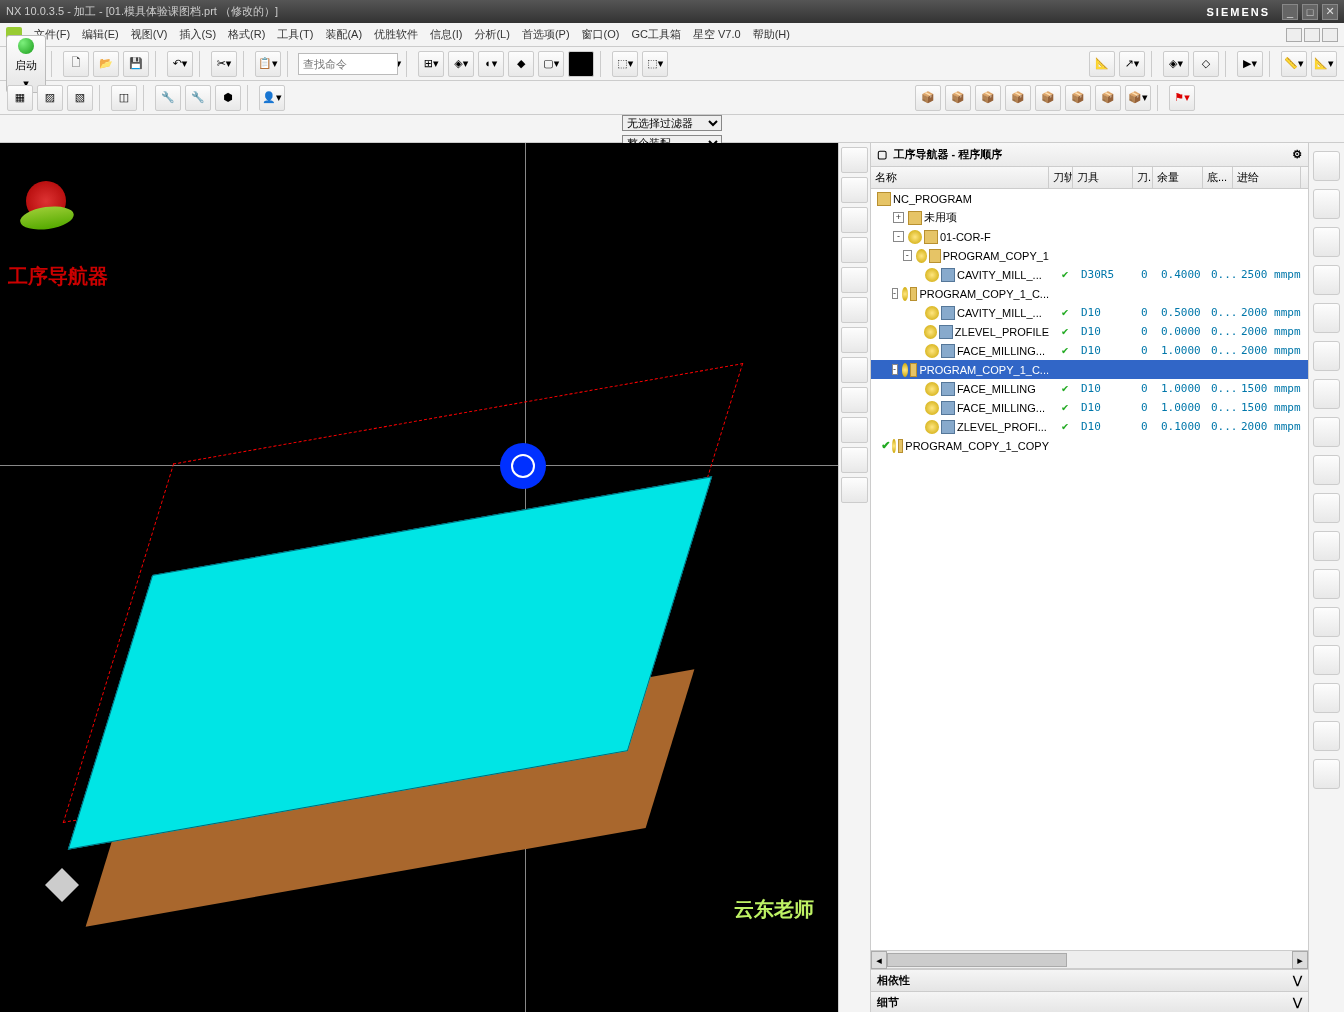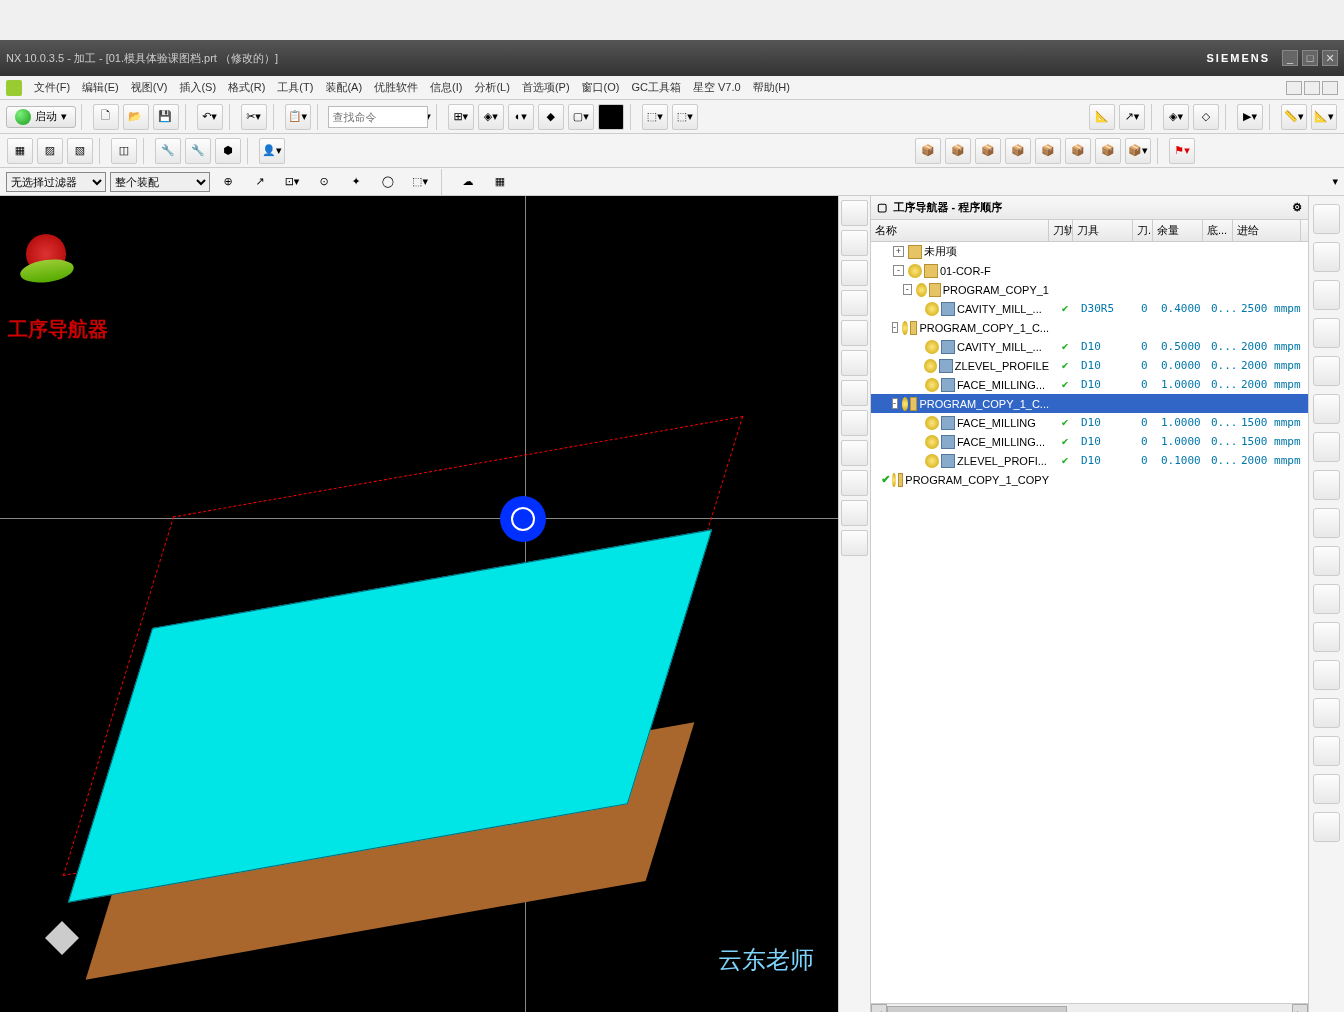--- a/index.html
+++ b/index.html
@@ -1,54 +1,54 @@
 <!DOCTYPE html>
 <html><head>
 <meta charset="utf-8">
 <style>
 * { margin: 0; padding: 0; box-sizing: border-box; font-family: "Microsoft YaHei", Arial, sans-serif; font-size: 11px; }
 body { background: #f0f0f0; width: 1344px; height: 1012px; overflow: hidden; }
 
-.titlebar { background: linear-gradient(#555,#333); color: #ccc; height: 36px; display: flex; align-items: center; padding: 0 6px; margin-top: 40px; }
+.titlebar { background: linear-gradient(#555,#333); color: #ccc; height: 23px; display: flex; align-items: center; padding: 0 6px; }
 .titlebar .brand { margin-left: auto; color: #fff; font-weight: bold; letter-spacing: 2px; }
 .titlebar .win-btns { display: flex; gap: 4px; margin-left: 12px; }
 .titlebar .win-btns div { width: 16px; height: 16px; background: #666; border: 1px solid #888; display:flex; align-items:center; justify-content:center; color:#ddd; cursor:pointer;}
 
 .menubar { background: #f4f4f4; height: 24px; display: flex; align-items: center; padding: 0 6px; gap: 2px; border-bottom: 1px solid #ccc; }
 .menubar .mitem { padding: 2px 6px; cursor: pointer; color: #333; }
 .menubar .right-btns { margin-left:auto; display:flex; gap:2px;}
 .menubar .right-btns div{width:16px;height:14px;border:1px solid #aaa;background:#eee;cursor:pointer;}
 
 .toolbar { background: #f4f4f4; height: 34px; display: flex; align-items: center; padding: 0 6px; gap: 2px; border-bottom: 1px solid #ccc; }
 .tbtn { width: 26px; height: 26px; border: 1px solid transparent; display: flex; align-items: center; justify-content: center; cursor: pointer; border-radius: 2px; background: linear-gradient(#fdfdfd,#e8e8e8); border-color:#ccc; margin:0 1px;}
 .tbtn.flat { border-color: transparent; background:transparent;}
 .tsep { width: 6px; height: 26px; border-left: 1px solid #ccc; margin: 0 3px; }
-.start-btn { display:flex; align-items:center; gap:4px; padding:2px 8px; background:linear-gradient(#fdfdfd,#e5e5e5); border:1px solid #bbb; border-radius:3px; cursor:pointer;}
+.start-btn { display:flex; align-items:center; gap:4px; padding:2px 8px; background:linear-gradient(#fdfdfd,#e5e5e5); border:1px solid #bbb; border-radius:3px; cursor:pointer;flex-direction:column;}
 .start-btn .orb { width:16px; height:16px; border-radius:50%; background: radial-gradient(circle at 30% 30%, #7cf07c, #1a9c1a);}
 .search-box { height:22px; width:100px; border:1px solid #bbb; padding:0 20px 0 4px; background:#fff; position:relative;}
 
 .toolbar2 { background: #f4f4f4; height: 34px; display: flex; align-items: center; padding: 0 6px; gap: 2px; border-bottom: 1px solid #ccc; }
-.filterbar { background: #f4f4f4; height: 28px; display: flex; align-items: center; padding: 0 6px; gap: 4px; border-bottom: 1px solid #ccc; }
+.filterbar { background: #f4f4f4; height: 28px; display: flex; align-items: center; padding: 0 6px; gap: 4px; border-bottom: 1px solid #ccc; flex-direction: column; }
 .filterbar select { height: 20px; font-size:11px; border:1px solid #888;}
 
 .workspace { display: flex; height: calc(1012px - 22px - 24px - 34px - 34px - 28px); }
 .viewport { flex: 1; background: #000; position: relative; overflow:hidden; min-width:740px;}
 .viewport .logo-cn { position:absolute; top:120px; left:8px; color:#c00; font-size:20px; font-weight:bold; writing-mode: horizontal-tb;}
 .viewport .sun { position:absolute; top:20px; left:14px; width:70px; height:70px;}
 .viewport .sun .disc{width:40px;height:40px;border-radius:50%;background:radial-gradient(circle,#d33,#a00);position:absolute;top:18px;left:12px;}
 .viewport .sun .leaf{width:54px;height:22px;border-radius:50%;background:linear-gradient(#9c3,#5a0);position:absolute;top:44px;left:6px;transform:rotate(-8deg);}
 .viewport .crosshair-h{position:absolute;top:322px;left:0;right:0;height:1px;background:#888;}
 .viewport .crosshair-v{position:absolute;top:0;bottom:0;left:525px;width:1px;background:#888;}
 .viewport .cursor-dot{position:absolute;top:300px;left:500px;width:46px;height:46px;border-radius:50%;background:#0030ff;display:flex;align-items:center;justify-content:center;}
 .viewport .cursor-dot::after{content:"";width:20px;height:20px;border:2px solid #fff;border-radius:50%;}
 .viewport .model{position:absolute;top:360px;left:90px;width:600px;height:380px;}
 .viewport .model .top{width:560px;height:260px;background:#00e5e5;transform:skewY(-10deg) skewX(-18deg);position:absolute;top:30px;left:20px;border:1px solid #067;}
 .viewport .model .side{width:560px;height:150px;background:#a9672d;transform:skewY(-10deg) skewX(-18deg);position:absolute;top:220px;left:20px;}
 .viewport .bbox{position:absolute;top:280px;left:118px;width:570px;height:340px;border:1px dashed #f00;transform:skewY(-10deg) skewX(-18deg);pointer-events:none;}
-.viewport .watermark1{position:absolute;bottom:90px;right:24px;color:#7dd3fc;font-size:24px;font-weight:normal;}
+.viewport .watermark1{position:absolute;bottom:90px;right:24px;color:#bef264;font-size:20px;font-weight:bold;}
 .viewport .triad{position:absolute;bottom:100px;left:50px;width:40px;height:40px;}
 .viewport .triad .cube{width:24px;height:24px;background:#ccc;transform:rotate(45deg);}
 .viewport .watermark2{position:absolute;bottom:86px;right:120px;color:rgba(255,180,60,.5);font-size:28px;font-weight:bold;}
 
 .vtoolbar { width:32px; background:#f4f4f4; border-left:1px solid #ccc; display:flex; flex-direction:column; padding:4px 2px; gap:4px;}
 .vtoolbar .vbtn{height:26px;border:1px solid #ccc;background:linear-gradient(#fdfdfd,#e8e8e8);border-radius:2px;cursor:pointer;}
 
 .panel { width: 438px; background:#fff; border-left:1px solid #ccc; display:flex; flex-direction:column; position:relative;}
 .panel-title { height:24px; background:linear-gradient(#f8f8f8,#eaeaea); border-bottom:1px solid #ccc; display:flex; align-items:center; padding:0 6px; gap:6px; font-weight:bold;}
 .panel-title .gear{margin-left:auto;cursor:pointer;}
@@ -234,20 +234,33 @@
       <div class="th th-track">刀轨</div>
       <div class="th th-tool">刀具</div>
       <div class="th th-knife">刀...</div>
       <div class="th th-rem">余量</div>
       <div class="th th-bot">底...</div>
       <div class="th th-feed">进给</div>
     </div>
     <div class="tree-body" id="tree-body">
         <div class="tree-row">
           <div class="label">
+            <span class="indent" style="width: 0px;"></span>
+            <span class="ico ico-folder"></span>
+            <span> NC_PROGRAM</span>
+          </div>
+          <div class="cell c-track"></div>
+          <div class="cell c-tool"></div>
+          <div class="cell c-knife"></div>
+          <div class="cell c-rem"></div>
+          <div class="cell c-bot"></div>
+          <div class="cell c-feed"></div>
+        </div>
+        <div class="tree-row">
+          <div class="label">
             <span class="indent" style="width: 16px;"></span>
             <span class="exp">+</span>
             <span class="ico ico-folder"></span>
             <span> 未用项</span>
           </div>
           <div class="cell c-track"></div>
           <div class="cell c-tool"></div>
           <div class="cell c-knife"></div>
           <div class="cell c-rem"></div>
           <div class="cell c-bot"></div>

